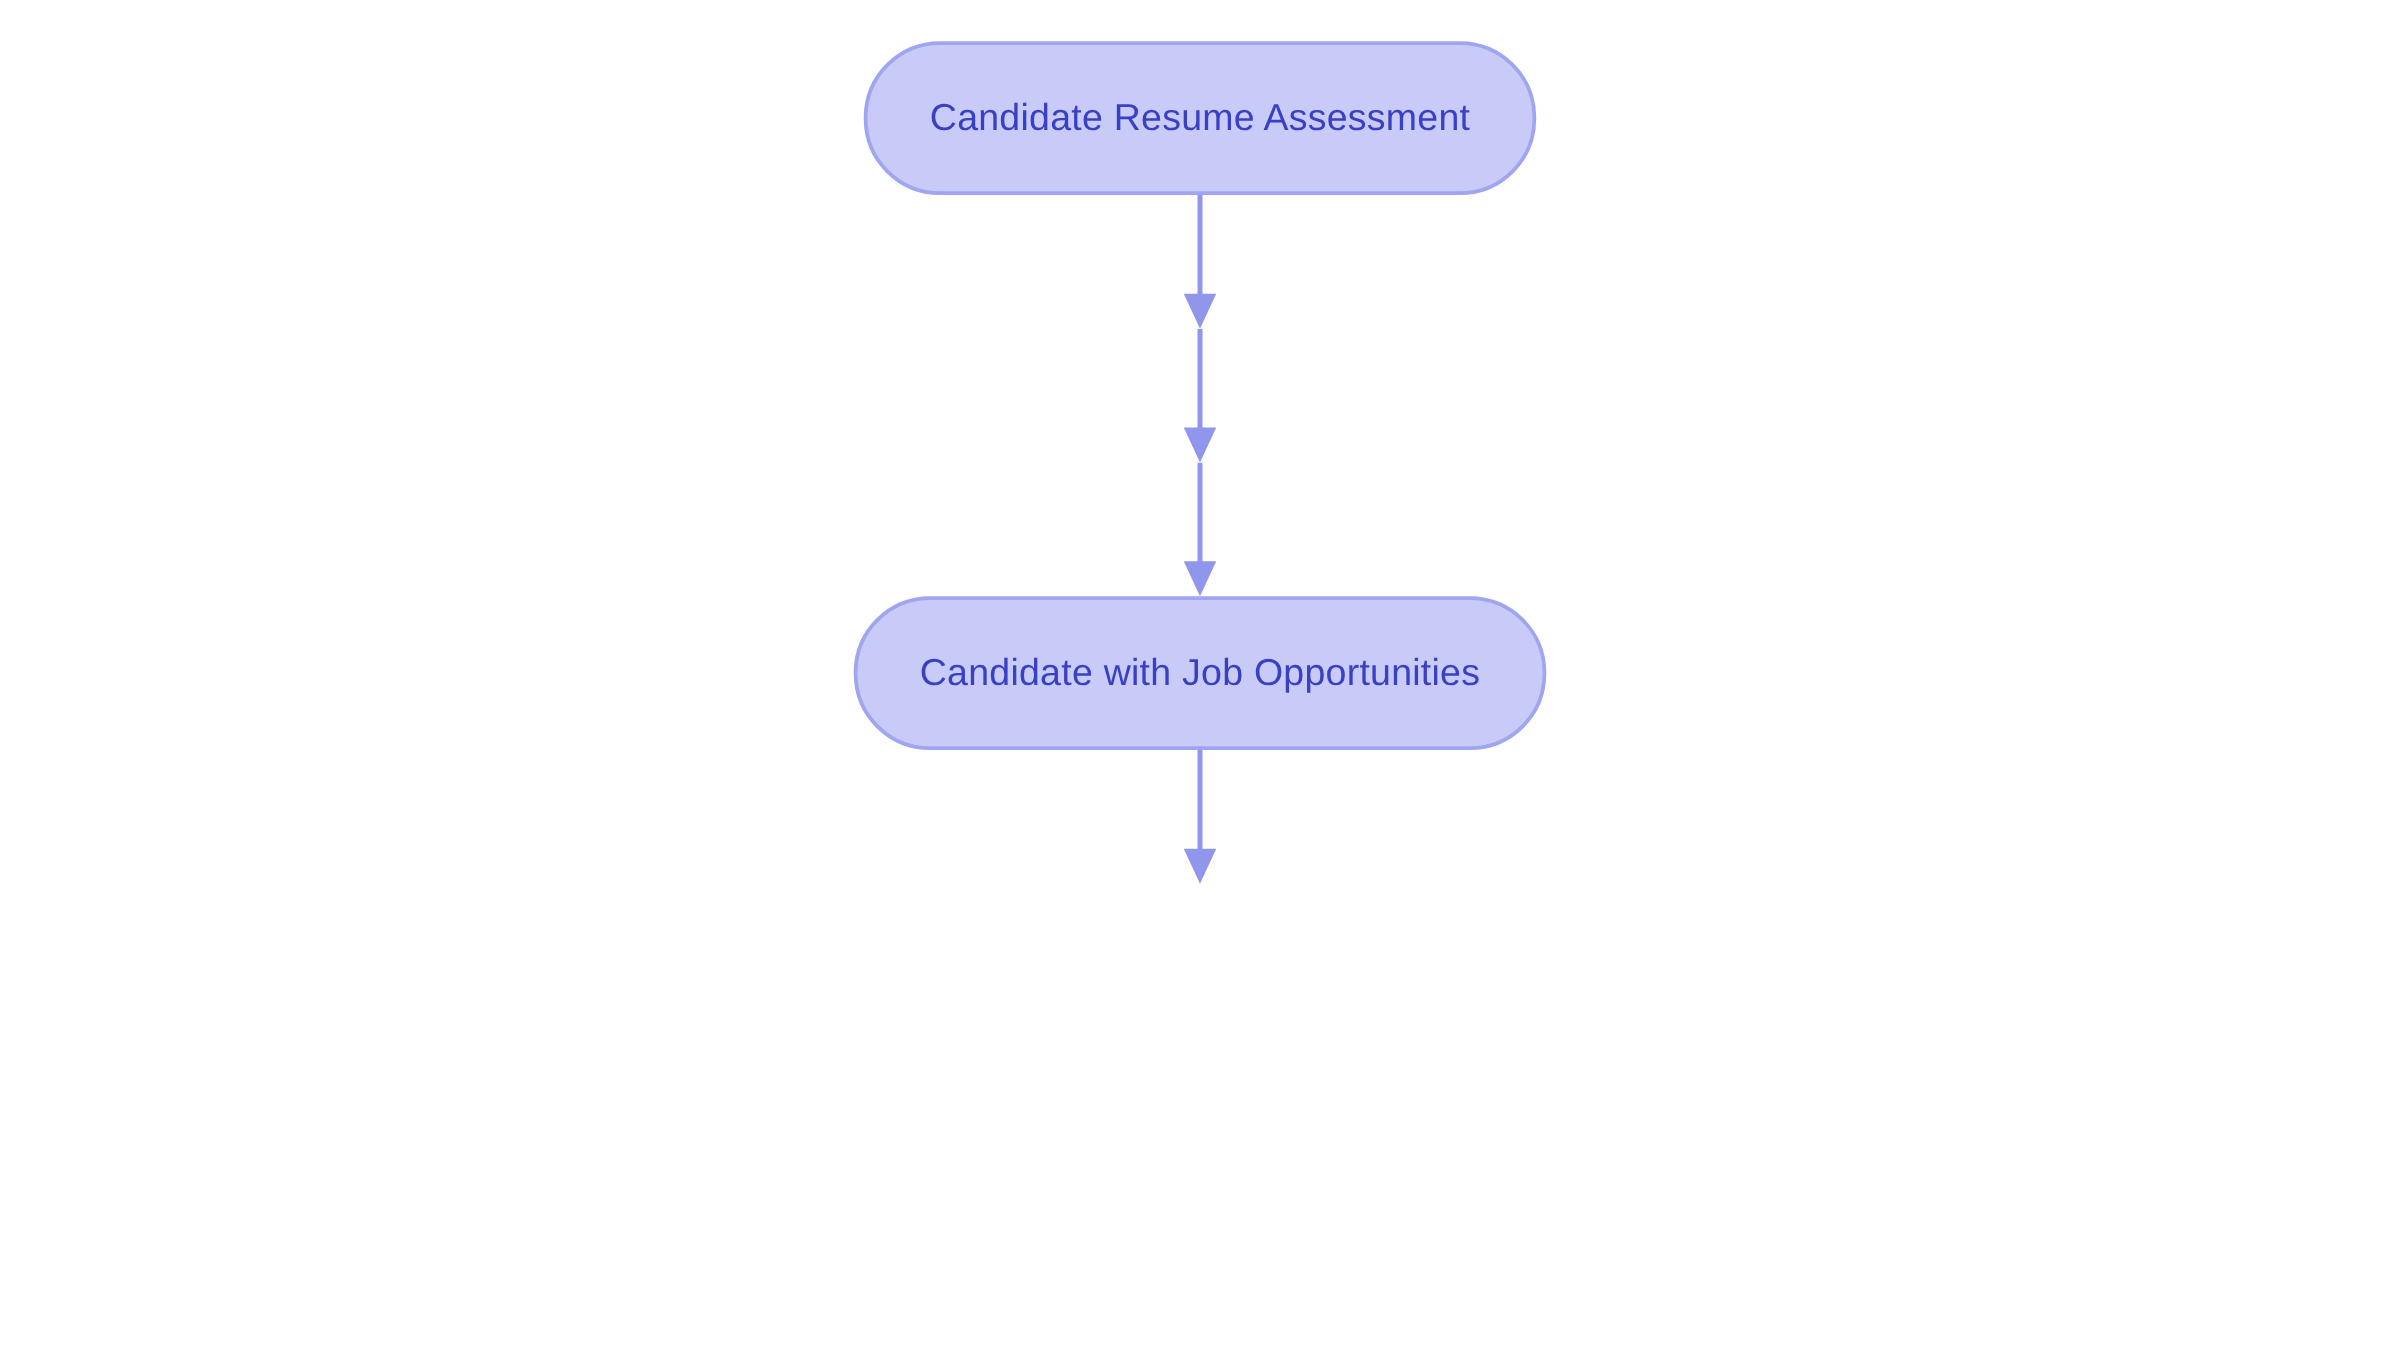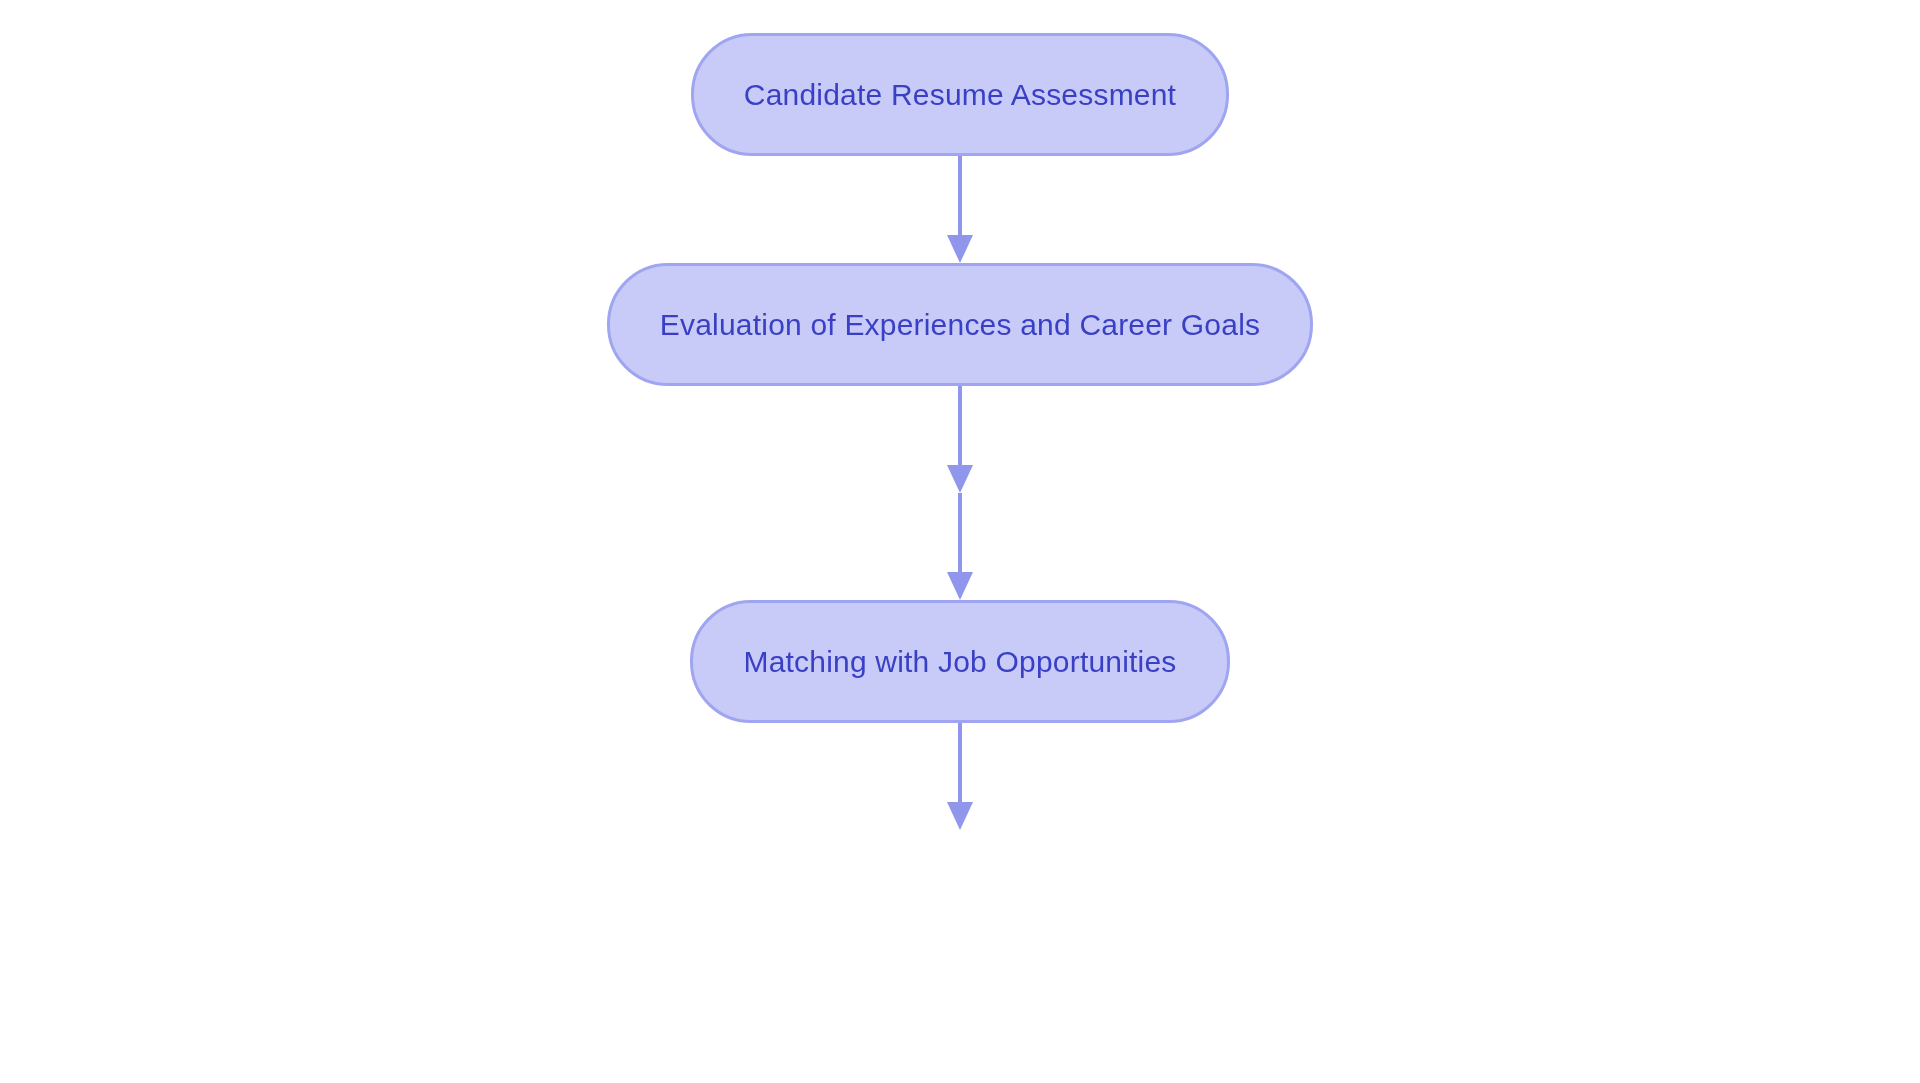--- a/index.html
+++ b/index.html
@@ -59,37 +59,34 @@
 
   <div class="node">
     <span>Candidate Resume Assessment</span>
   </div>
 
   <svg class="arrow" viewBox="0 0 40 107">
     <line x1="20" y1="0" x2="20" y2="81"></line>
     <polygon points="7,79 33,79 20,107"></polygon>
   </svg>
 
-  <div class="node">
-    <span>Evaluation of Experiences and Career Goals</span>
-  </div>
 
   <svg class="arrow" viewBox="0 0 40 107">
     <line x1="20" y1="0" x2="20" y2="81"></line>
     <polygon points="7,79 33,79 20,107"></polygon>
   </svg>
 
 
   <svg class="arrow" viewBox="0 0 40 107">
     <line x1="20" y1="0" x2="20" y2="81"></line>
     <polygon points="7,79 33,79 20,107"></polygon>
   </svg>
 
   <div class="node">
-    <span>Matching with Job Opportunities</span>
+    <span>Candidate with Job Opportunities</span>
   </div>
 
   <svg class="arrow" viewBox="0 0 40 107">
     <line x1="20" y1="0" x2="20" y2="81"></line>
     <polygon points="7,79 33,79 20,107"></polygon>
   </svg>
 
 
 </div>
 

